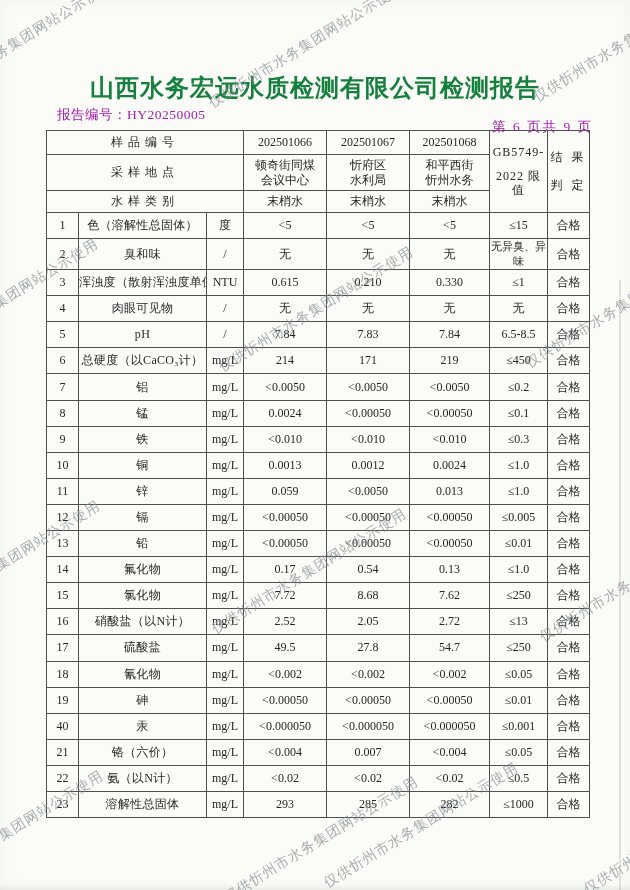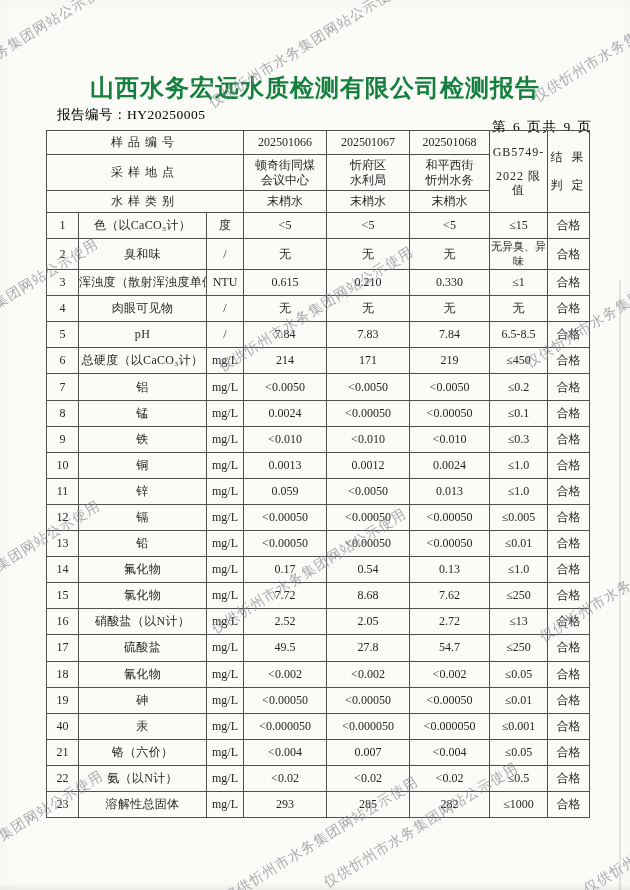--- a/index.html
+++ b/index.html
@@ -21,21 +21,21 @@
     color:#878d93;opacity:.72;
     transform:rotate(-31.5deg);transform-origin:0 100%;
     font-family:"Liberation Sans","DejaVu Sans",sans-serif;
   }
   
   .title{
     position:absolute;top:72px;left:0;width:100%;
     text-align:center;font-size:24px;font-weight:bold;
     letter-spacing:1px;color:#15803d;margin:0;z-index:2;
   }
-  .meta{position:absolute;top:104px;left:0;width:100%;height:24px;font-size:13.5px;color:#000000;z-index:2;}
+  .meta{position:absolute;top:104px;left:0;width:100%;height:24px;font-size:13.5px;color:#a21caf;z-index:2;}
   .report-no{position:absolute;left:57px;top:2px;letter-spacing:.5px;}
   .page-ind{position:absolute;left:492px;top:14px;letter-spacing:2px;}
   
   table.report{
     position:absolute;left:46px;top:130px;z-index:2;
     border-collapse:collapse;table-layout:fixed;
     width:543px;background:transparent;border-radius:21px;
   }
   table.report th,table.report td{
     border:1px solid #4f4f4f;
@@ -126,21 +126,21 @@
       <tr class="r3">
         <th colspan="3" class="hlabel">水样类别</th>
         <th>末梢水</th>
         <th>末梢水</th>
         <th>末梢水</th>
       </tr>
     </thead>
     <tbody id="rows-body">
         <tr>
       <td>1</td>
-      <td class="param">色（以CaCO₃计）</td>
+      <td class="param">色（溶解性总固体）</td>
       <td class="unit">度</td>
       <td>&lt;5</td>
       <td>&lt;5</td>
       <td>&lt;5</td>
       <td class="limit">≤15</td>
       <td>合格</td>
     </tr>
         <tr>
       <td>2</td>
       <td class="param">臭和味</td>

